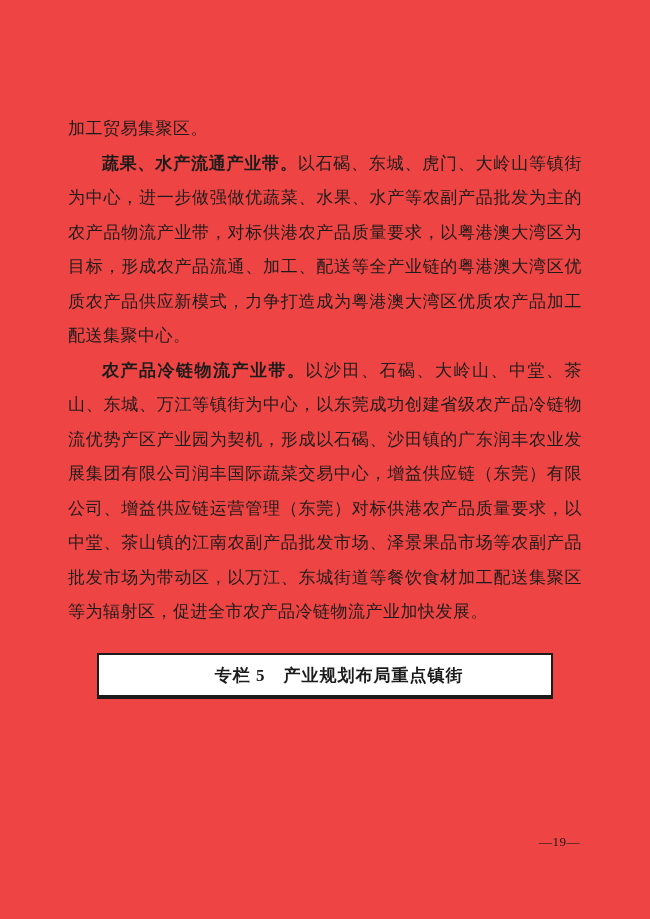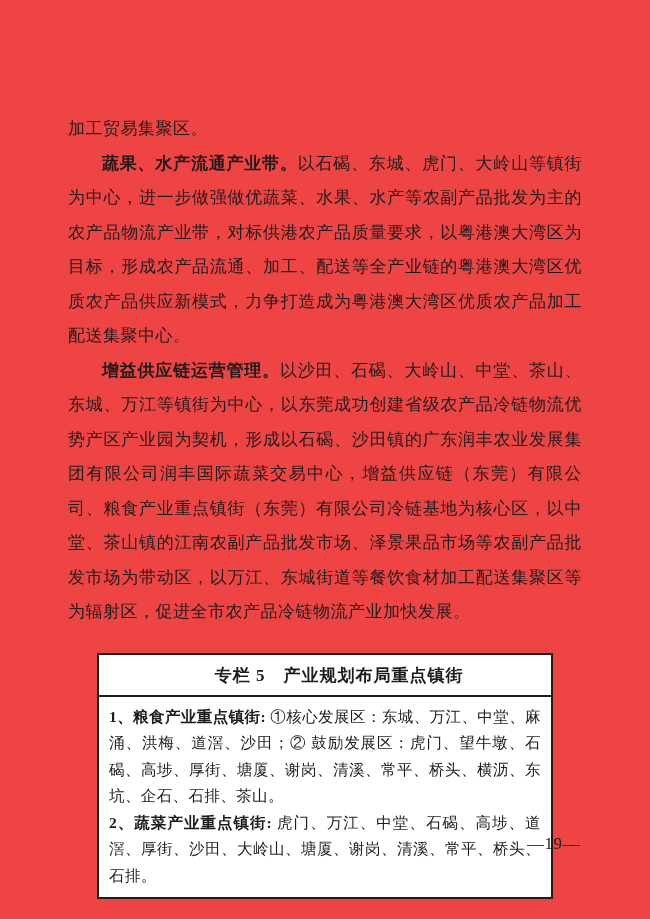--- a/index.html
+++ b/index.html
@@ -57,40 +57,36 @@
     line-height: 26.5px;
     text-align: justify;
     text-justify: inter-ideograph;
     letter-spacing: 0.4px;
   }
   .callout-item .lead { font-weight: bold; }
   .page-number {
     position: absolute;
     right: 70px;
     top: 834px;
-    font-size: 17px;
+    font-size: 13px;
     letter-spacing: 0.5px;
   }
 </style>
 </head>
 <body>
 
 <div class="page">
   <div class="content">
 
     <p class="para"><span>加工贸易集聚区。</span></p>
 
     <p class="para indent"><span class="lead">蔬果、水产流通产业带。</span><span>以石碣、东城、虎门、大岭山等镇街为中心，进一步做强做优蔬菜、水果、水产等农副产品批发为主的农产品物流产业带，对标供港农产品质量要求，以粤港澳大湾区为目标，形成农产品流通、加工、配送等全产业链的粤港澳大湾区优质农产品供应新模式，力争打造成为粤港澳大湾区优质农产品加工配送集聚中心。</span></p>
 
-    <p class="para indent"><span class="lead">增益供应链运营管理。</span><span>以沙田、石碣、大岭山、中堂、茶山、东城、万江等镇街为中心，以东莞成功创建省级农产品冷链物流优势产区产业园为契机，形成以石碣、沙田镇的广东润丰农业发展集团有限公司润丰国际蔬菜交易中心，增益供应链（东莞）有限公司、粮食产业重点镇街（东莞）有限公司冷链基地为核心区，以中堂、茶山镇的江南农副产品批发市场、泽景果品市场等农副产品批发市场为带动区，以万江、东城街道等餐饮食材加工配送集聚区等为辐射区，促进全市农产品冷链物流产业加快发展。</span></p>
+    <p class="para indent"><span class="lead">农产品冷链物流产业带。</span><span>以沙田、石碣、大岭山、中堂、茶山、东城、万江等镇街为中心，以东莞成功创建省级农产品冷链物流优势产区产业园为契机，形成以石碣、沙田镇的广东润丰农业发展集团有限公司润丰国际蔬菜交易中心，增益供应链（东莞）有限公司、增益供应链运营管理（东莞）对标供港农产品质量要求，以中堂、茶山镇的江南农副产品批发市场、泽景果品市场等农副产品批发市场为带动区，以万江、东城街道等餐饮食材加工配送集聚区等为辐射区，促进全市农产品冷链物流产业加快发展。</span></p>
 
     <div class="callout">
       <div class="callout-title">专栏 5　产业规划布局重点镇街</div>
-      <div class="callout-body">
-        <p class="callout-item"><span class="lead">1、粮食产业重点镇街:</span><span> ①核心发展区：东城、万江、中堂、麻涌、洪梅、道滘、沙田；② 鼓励发展区：虎门、望牛墩、石碣、高埗、厚街、塘厦、谢岗、清溪、常平、桥头、横沥、东坑、企石、石排、茶山。</span></p>
-        <p class="callout-item"><span class="lead">2、蔬菜产业重点镇街:</span><span> 虎门、万江、中堂、石碣、高埗、道滘、厚街、沙田、大岭山、塘厦、谢岗、清溪、常平、桥头、石排。</span></p>
-      </div>
     </div>
 
   </div>
 
   <div class="page-number">—19—</div>
 </div>
 
 </body></html>

